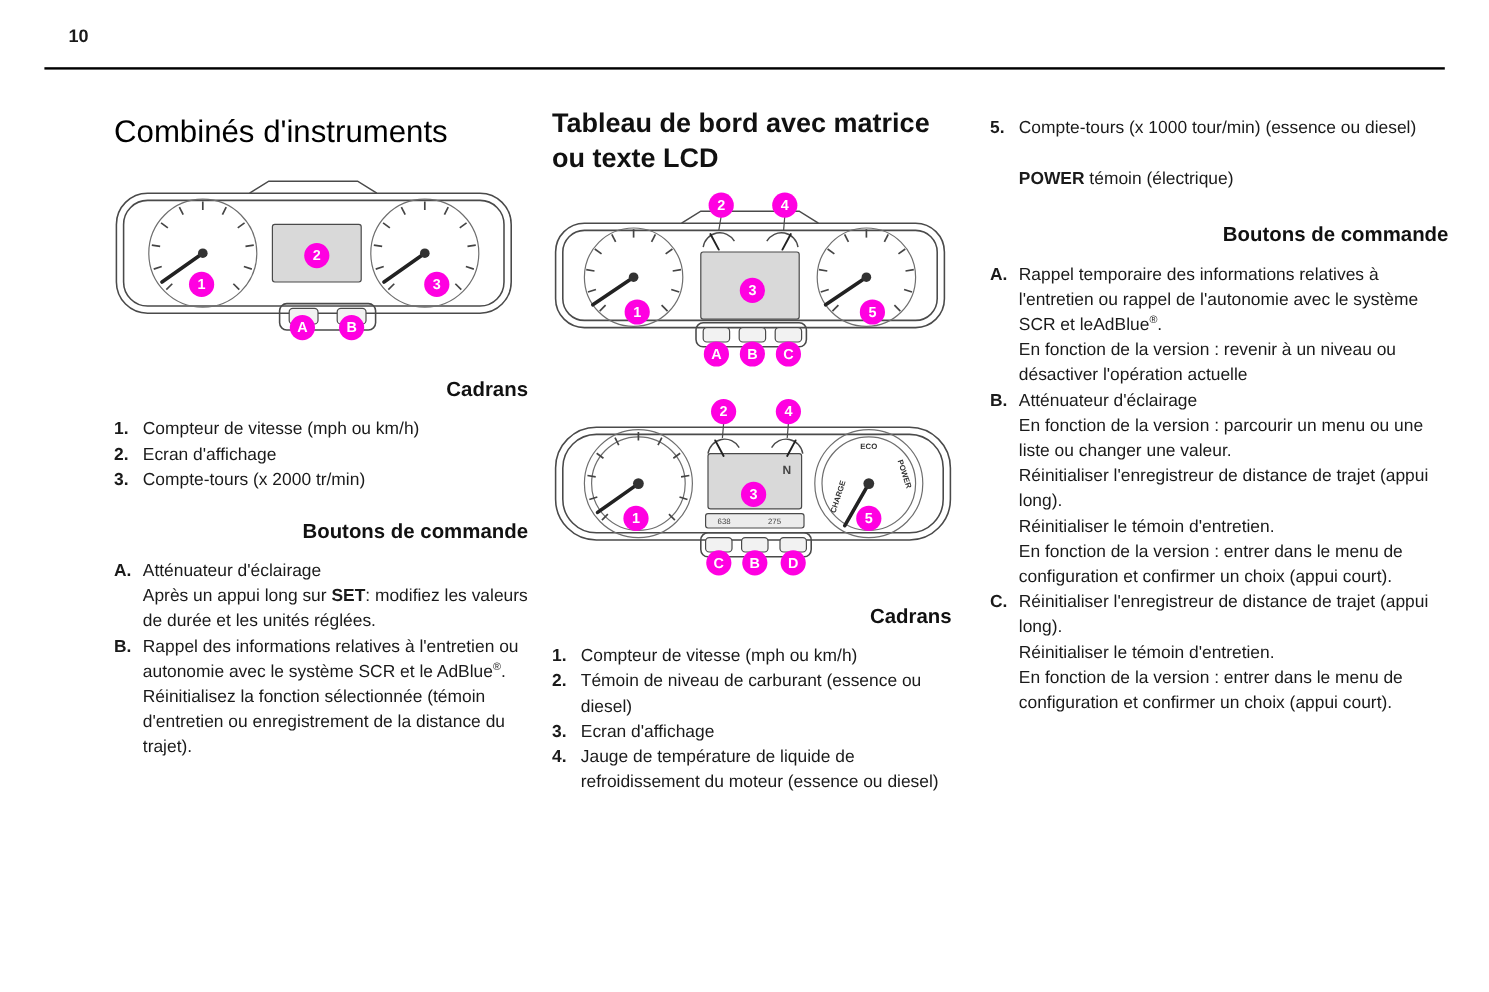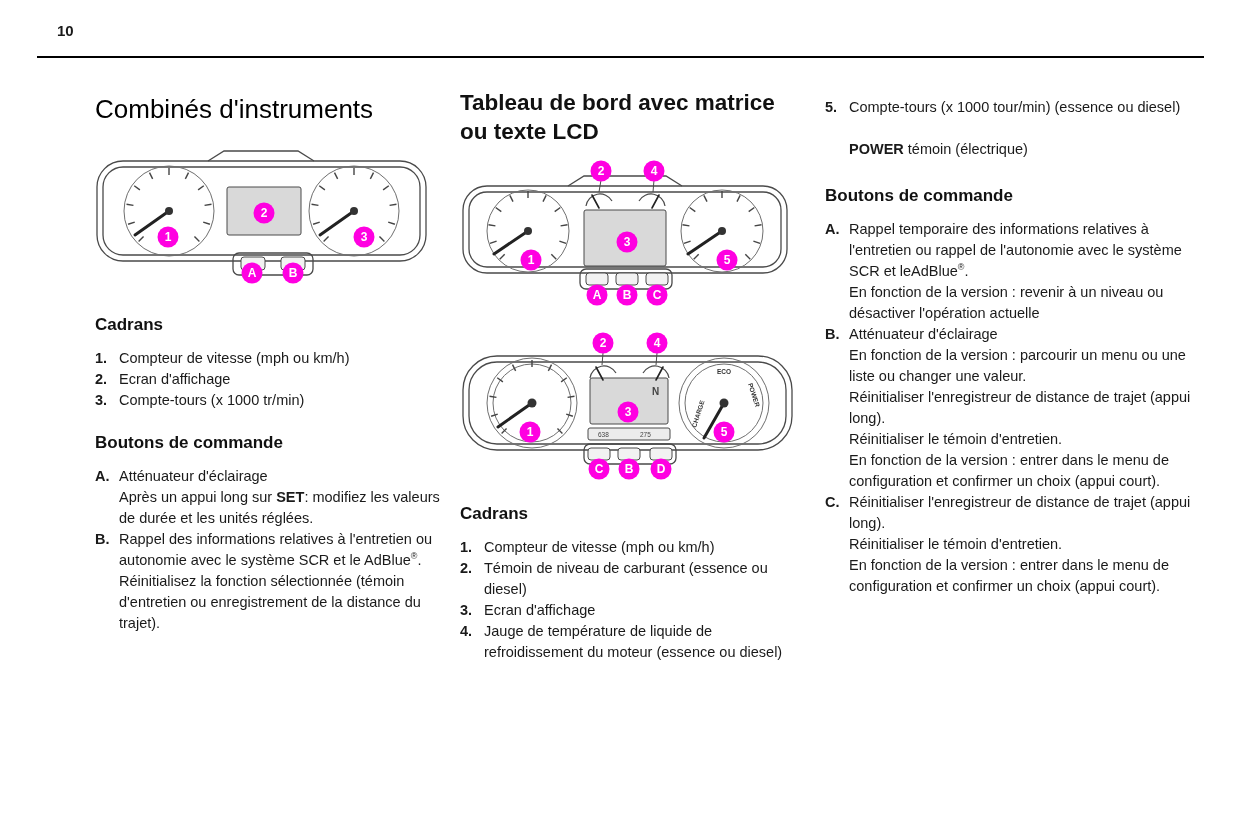--- a/index.html
+++ b/index.html
@@ -10,21 +10,21 @@
   .pageno { position:absolute; left:57px; top:22px; font-size:15px; font-weight:bold; }
   .toprule { position:absolute; left:37px; top:56px; width:1167px; height:2px; background:#000; }
 
   .col { position:absolute; }
   .col1 { left:95px;  top:94px; width:345px; }
   .col2 { left:460px; top:88px; width:333px; }
   .col3 { left:825px; top:97px; width:382px; }
 
   .doc-title { font-size:26px; font-weight:400; color:#000000; margin:0 0 22px 0; }
   h2.sec { font-size:22.5px; font-weight:bold; line-height:29px; margin:0 0 14px 0; color:#111; }
-  h3.sub { font-size:17px; font-weight:bold; margin:22px 0 13px 0; color:#111; }
+  h3.sub { font-size:17px; font-weight:bold; margin:22px 0 13px 0; color:#111;text-align:right; }
 
   .li { position:relative; padding-left:24px; font-size:14.5px; line-height:21px; margin:0; }
   .li-label { position:absolute; left:0; top:0; font-weight:bold; }
   b { font-weight:bold; }
   sup { font-size:9px; line-height:0; }
 
   .fig { display:block; margin:16px 0 0 0; }
   .fig2 { margin:12px 0 0 0; }
   .fig3 { margin:22px 0 0 0; }
 
@@ -133,21 +133,21 @@
     <div class="li">
       <span class="li-label">1.</span>
       <span>Compteur de vitesse (mph ou km/h)</span>
     </div>
     <div class="li">
       <span class="li-label">2.</span>
       <span>Ecran d'affichage</span>
     </div>
     <div class="li">
       <span class="li-label">3.</span>
-      <span>Compte-tours (x 1000 tr/min)</span>
+      <span>Compte-tours (x 2000 tr/min)</span>
     </div>
 
     <h3 class="sub">Boutons de commande</h3>
     <div class="li">
       <span class="li-label">A.</span>
       <span>Atténuateur d'éclairage</span><br>
       <span>Après un appui long sur </span><b>SET</b><span>: modifiez les valeurs de durée et les unités réglées.</span>
     </div>
     <div class="li">
       <span class="li-label">B.</span>

